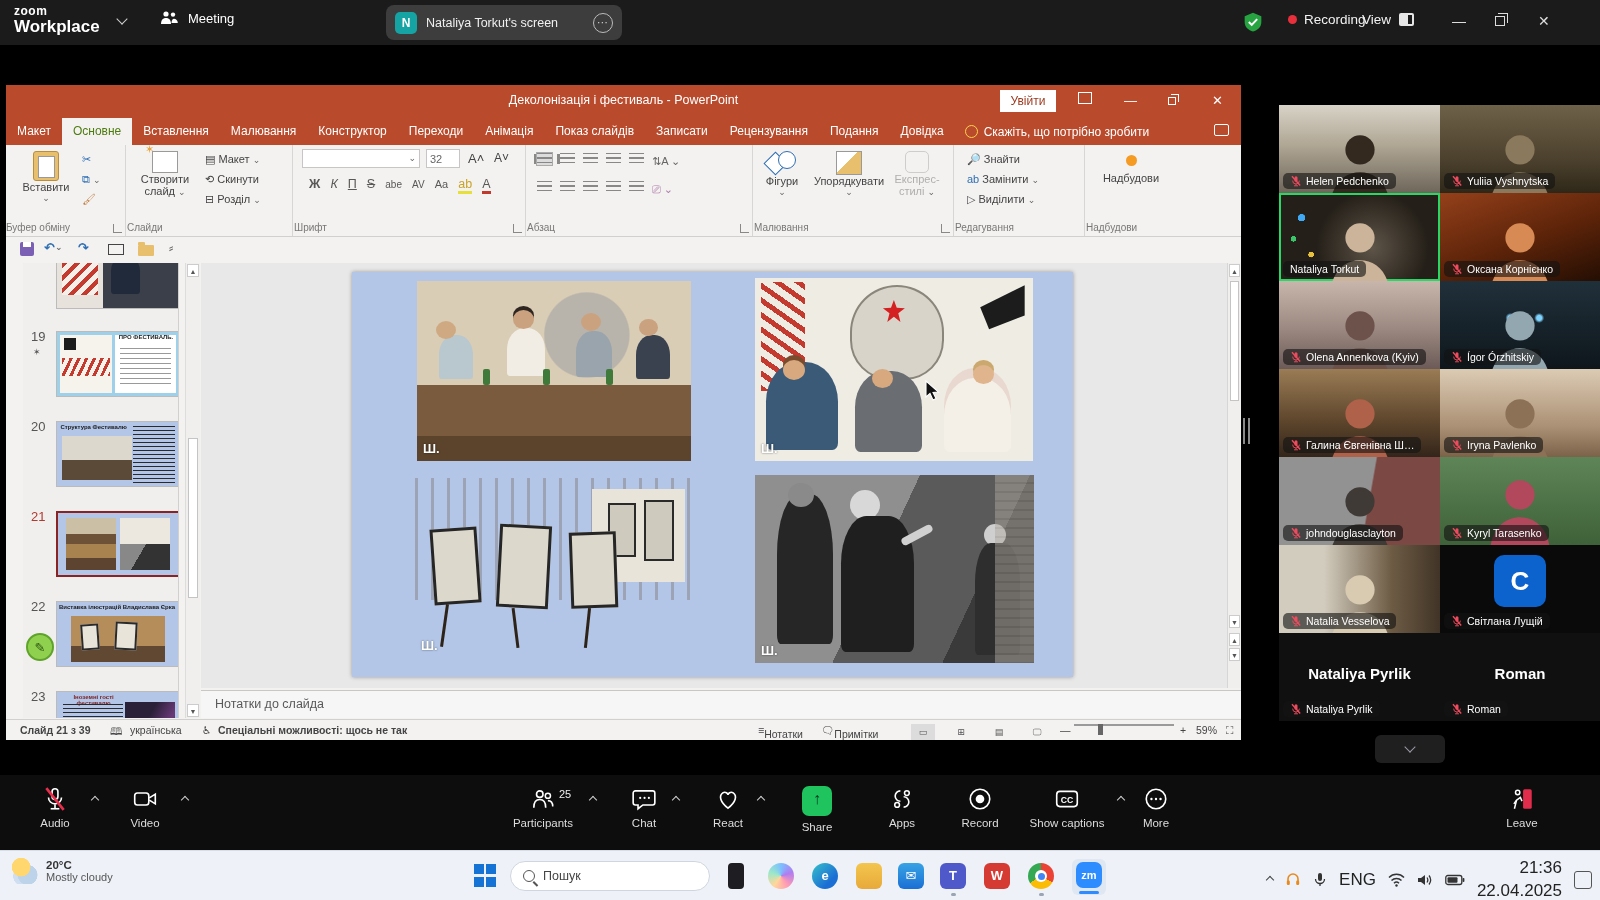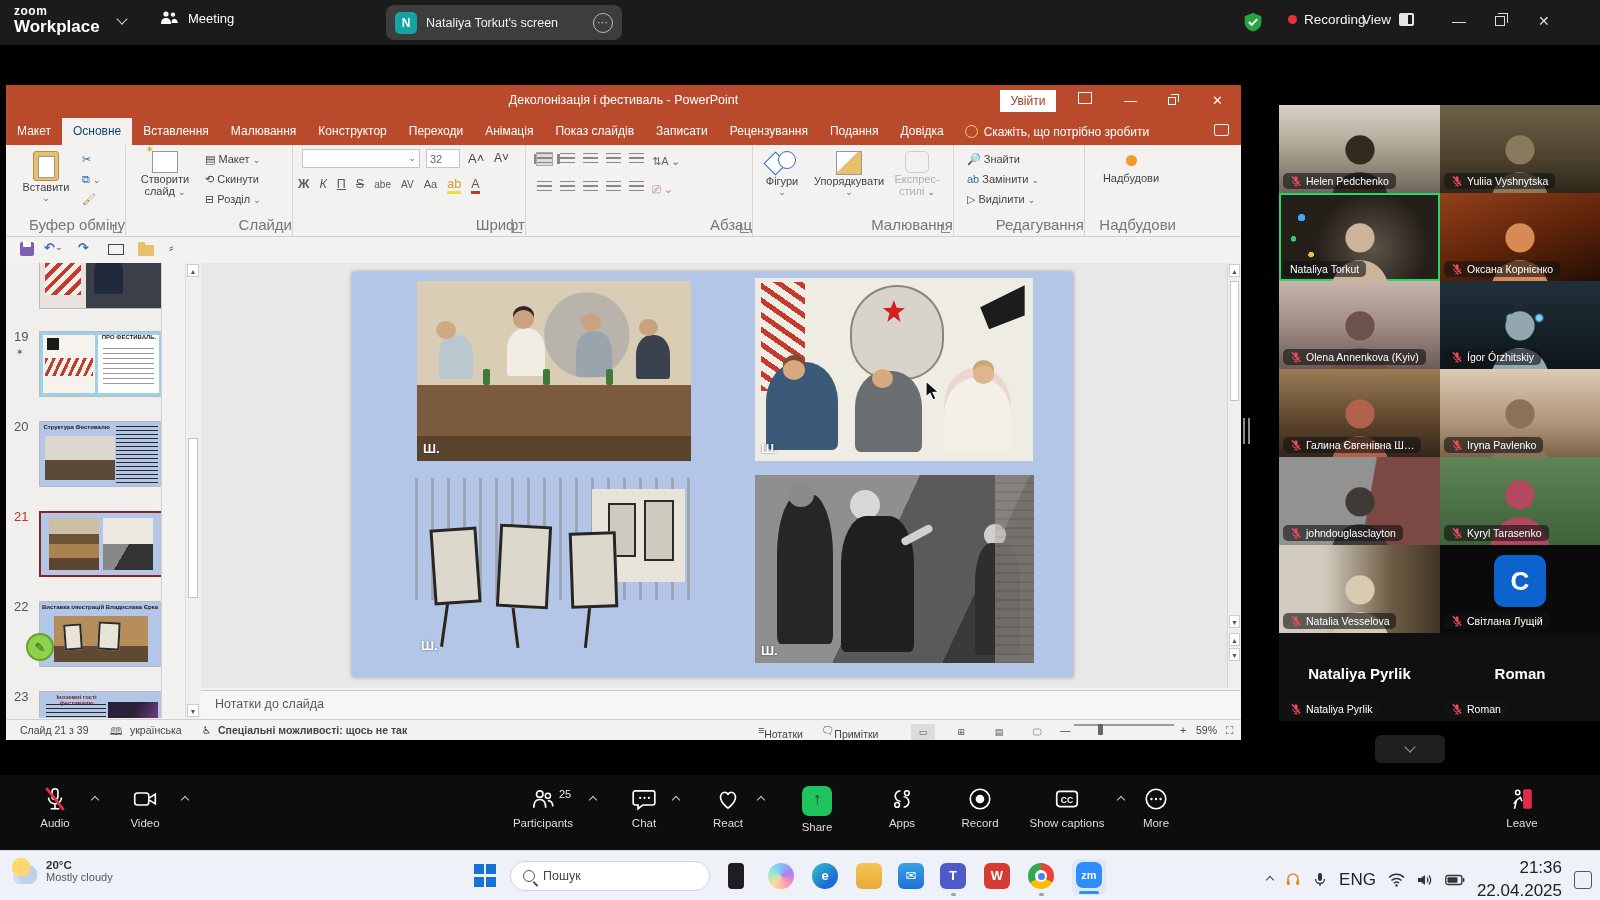--- a/index.html
+++ b/index.html
@@ -34,29 +34,29 @@
   .ppt-title{position:absolute;left:0;top:0;right:0;height:33px;background:#b94a2c;color:#fff;}
   .ppt-title .t{position:absolute;left:0;right:0;top:8px;text-align:center;font-size:12.5px;}
   .signin{position:absolute;left:994px;top:5px;width:56px;height:22px;background:#fff;color:#9c3a1f;font-size:12px;text-align:center;line-height:22px;}
   .ttl-ic{position:absolute;top:8px;color:#fff;font-size:13px;}
   .ribdisp{left:1072px;top:7px;width:14px;height:12px;border:1.3px solid #fff;position:absolute;}
   .ppt-min{left:1118px;}.ppt-max{left:1162px;}.ppt-close{left:1206px;}
   .ppt-restore{display:inline-block;width:8px;height:8px;border:1.2px solid #fff;position:relative;}
   .ppt-restore::before{content:"";position:absolute;left:2px;top:-4px;width:7px;height:7px;border:1.2px solid #fff;border-bottom:none;border-left:none;}
   .tabrow{position:absolute;left:0;top:33px;right:0;height:27px;background:#b94a2c;display:flex;align-items:stretch;font-size:12px;color:#fff;}
   .tabrow .tab{padding:6px 11px 0 11px;white-space:nowrap;}
-  .tabrow .tab.active{background:#f3f2f1;color:#0c4a6e;}
+  .tabrow .tab.active{background:#f3f2f1;color:#4d7c0f;}
   .tellme{display:flex;align-items:center;gap:6px;padding:0 10px;white-space:nowrap;}
   .bulb{width:13px;height:13px;border-radius:50%;border:1.4px solid #ffd34d;position:relative;}
   .comment-ic{position:absolute;right:12px;top:39px;width:15px;height:12px;border:1.3px solid #fff;border-radius:2px;}
 
   
   .ribbon{position:absolute;left:0;top:60px;right:0;height:92px;background:#f3f2f1;border-bottom:1px solid #d2d0ce;font-size:11px;color:#444;}
   .grp{position:absolute;top:0;bottom:0;border-right:1px solid #d8d6d4;}
-  .grp .gl{position:absolute;bottom:3px;left:0;right:0;text-align:right;color:#797775;font-size:15px;}
+  .grp .gl{position:absolute;bottom:3px;left:0;right:0;text-align:left;color:#797775;font-size:10px;}
   .launch{position:absolute;right:3px;bottom:3px;width:9px;height:9px;border-left:1px solid #8a8886;border-bottom:1px solid #8a8886;}
   .bigbtn{position:absolute;top:6px;text-align:center;color:#444;}
   .clip{width:26px;height:30px;background:#e8c06d;border-radius:3px;margin:0 auto;position:relative;border:1px solid #b98f3e;}
   .clip::before{content:"";position:absolute;left:4px;top:4px;width:15px;height:20px;background:#fff;border:1px solid #999;}
   .smallbtn{position:absolute;font-size:11px;color:#444;white-space:nowrap;}
   .newslide{width:26px;height:22px;background:#fff;border:1px solid #9a9a9a;margin:0 auto;position:relative;}
   .newslide::before{content:"✶";position:absolute;left:-8px;top:-9px;color:#e8a33d;font-size:11px;}
   .fontbox{position:absolute;left:0;top:4px;width:118px;height:19px;background:#fff;border:1px solid #c8c6c4;}
   .sizebox{position:absolute;left:124px;top:4px;width:34px;height:19px;background:#fff;border:1px solid #c8c6c4;font-size:11px;color:#666;padding:1px 3px;}
   .fbtn{display:inline-block;margin-right:7px;color:#5a5856;font-size:12.5px;}
@@ -74,21 +74,21 @@
   .floppy{left:14px;width:14px;height:14px;background:#7a5fb5;border-radius:2px;position:relative;top:4px!important;}
   .floppy::before{content:"";position:absolute;left:3px;top:0;width:8px;height:5px;background:#fff;}
   .undo{left:38px;color:#2f6fb5;font-weight:bold;}
   .redo{left:72px;color:#2f6fb5;font-weight:bold;}
   .present{left:102px;width:16px;height:11px;border:1.4px solid #444;top:6px!important;}
   .folder{left:132px;width:16px;height:11px;background:#e8c06d;border-radius:1px;top:7px!important;position:relative;}
   .folder::before{content:"";position:absolute;left:0;top:-3px;width:7px;height:3px;background:#e8c06d;border-radius:1px 1px 0 0;}
   .qmore{left:163px;color:#666;}
 
   
-  .thumbs{position:absolute;left:0;top:178px;width:156px;height:455px;background:#f0efee;overflow:hidden;border-right:1px solid #d2d0ce;}
+  .thumbs{position:absolute;left:17px;top:178px;width:156px;height:455px;background:#f0efee;overflow:hidden;border-right:1px solid #d2d0ce;}
   .tnum{position:absolute;left:8px;font-size:13px;color:#555;}
   .tstar{position:absolute;left:10px;font-size:9px;color:#555;}
   .thumb{position:absolute;left:33px;width:124px;height:66px;background:#fff;border:1px solid #bbb;overflow:hidden;}
   .thumb.sel{border:2.5px solid #8a2323;}
   .thumb .cap{position:absolute;left:0;right:2px;top:2px;text-align:center;font-size:6px;font-weight:bold;color:#1a1a1a;}
   .tscroll{position:absolute;left:179px;top:178px;width:15px;height:455px;background:#f0efee;border-left:1px solid #ddd;}
   .tscroll .up{position:absolute;left:1px;top:1px;width:12px;height:13px;background:#fff;border:1px solid #ccc;font-size:7px;color:#555;text-align:center;line-height:13px;}
   .tscroll .tb{position:absolute;left:2px;top:175px;width:10px;height:160px;background:#fff;border:1px solid #c4c4c4;}
   .tscroll .dn{position:absolute;left:1px;bottom:1px;width:12px;height:13px;background:#fff;border:1px solid #ccc;font-size:7px;color:#555;text-align:center;line-height:13px;}
 
@@ -304,21 +304,21 @@
 
       <div class="grp" style="left:288px;width:232px;">
         <div style="position:relative;left:8px;top:0;width:216px;height:26px;">
           <span class="fontbox">
               <span class="caret" style="position:absolute;right:3px;top:3px;">⌄</span>
             </span>
           <input class="sizebox" value="32" style="">
           <span class="smallbtn" style="left:166px;top:6px;font-size:13px;">A˄</span>
           <span class="smallbtn" style="left:192px;top:6px;font-size:12px;">A˅</span>
         </div>
-        <div style="position:absolute;left:4px;top:32px;width:220px;">
+        <div style="position:absolute;left:15px;top:32px;width:220px;">
           <span class="fbtn" style="font-weight:bold;">Ж</span>
           <span class="fbtn" style="font-style:italic;">К</span>
           <span class="fbtn" style="text-decoration:underline;">П</span>
           <span class="fbtn" style="text-decoration:line-through;">S</span>
           <span class="fbtn" style="font-size:10px;">abe</span>
           <span class="fbtn" style="font-size:10px;">AV</span>
           <span class="fbtn" style="font-size:11px;">Aa</span>
           <span class="fbtn" style="color:#c9a227;border-bottom:3px solid #e8e03a;">ab</span>
           <span class="fbtn" style="border-bottom:3px solid #c0392b;">A</span>
         </div>
@@ -493,21 +493,21 @@
       <div class="esbtn" style="top:1px;">▲</div>
       <div class="esthumb"></div>
       <div class="esbtn" style="top:352px;">▼</div>
       <div class="esbtn" style="top:370px;">▲</div>
       <div class="esbtn" style="top:385px;">▼</div>
     </div>
 
     <div class="notes"><span>Нотатки до слайда</span></div>
 
     <div class="sbar">
-      <span style="left:14px;">Слайд 21 з 39</span>
+      <span style="left:14px;font-weight:bold;">Слайд 21 з 39</span>
       <span style="left:104px;">🕮</span>
       <span style="left:124px;">українська</span>
       <span style="left:196px;">♿</span>
       <span style="left:212px;font-weight:bold;">Спеціальні можливості: щось не так</span>
       <span style="left:752px;">≡ <span>Нотатки</span></span>
       <span style="left:815px;">🗨 <span>Примітки</span></span>
       <span class="vbtn on" style="left:905px;">▭</span>
       <span class="vbtn" style="left:943px;">⊞</span>
       <span class="vbtn" style="left:981px;">▤</span>
       <span class="vbtn" style="left:1019px;">🖵</span>

